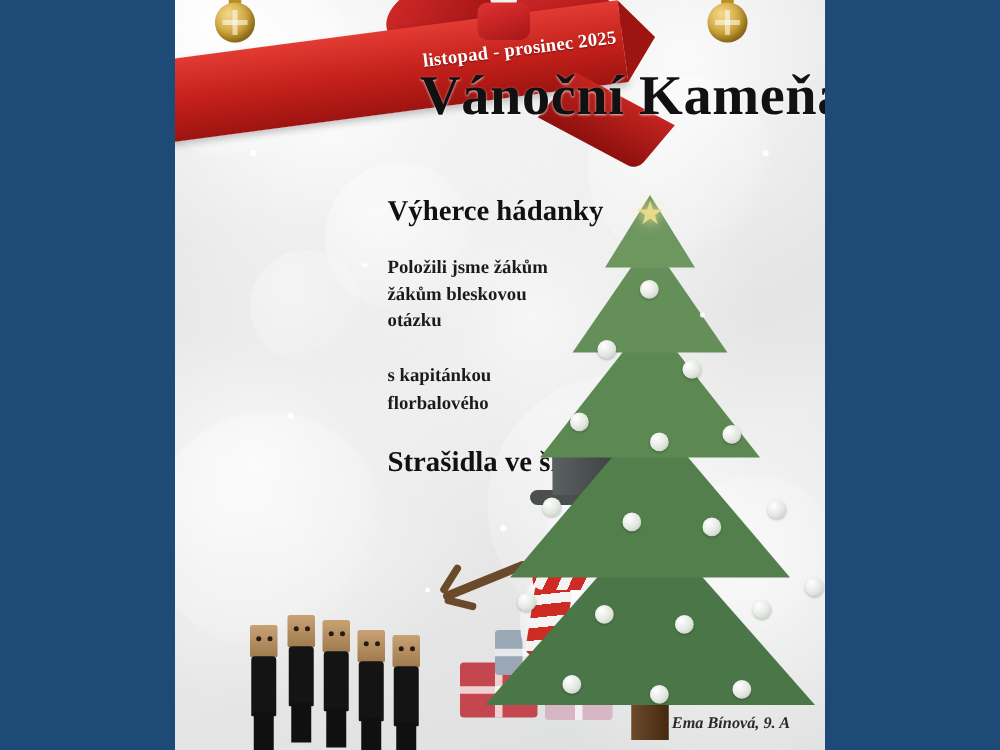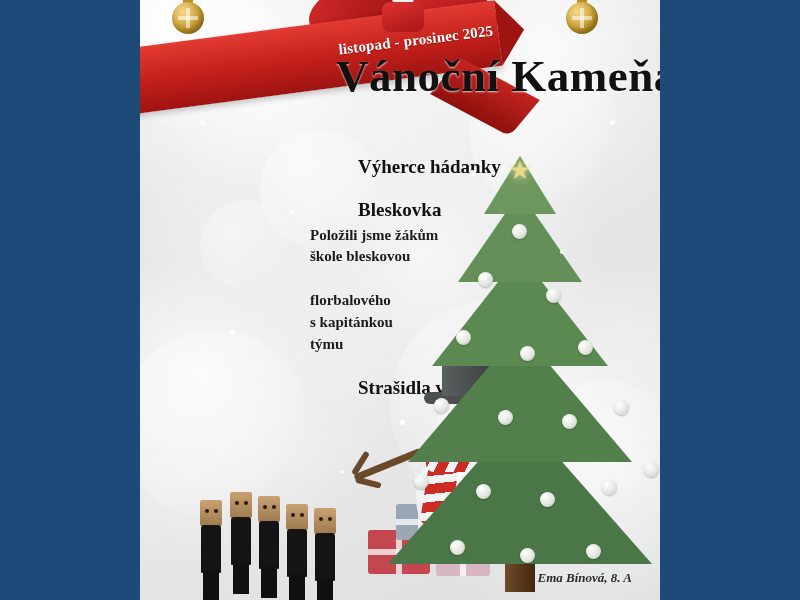--- a/index.html
+++ b/index.html
@@ -184,25 +184,24 @@
   .contents {
     position: absolute;
     left: 170px;
     top: 156px;
     width: 230px;
   }
   .content-block { margin-bottom: 22px; }
   .content-head {
     font-family: "Liberation Serif", serif;
     font-weight: bold;
-    font-size: 19px;
+    font-size: 23px;
     color: #111111;
     line-height: 1.12;
     margin-bottom: 4px;
-    margin-left: 48px;
   }
   .content-sub {
     font-family: "Liberation Serif", serif;
     font-weight: bold;
     font-size: 15px;
     color: #1b1b1b;
     line-height: 1.45;
   }
 
   
@@ -403,29 +402,28 @@
     <div class="issue-date">listopad - prosinec 2025</div>
     <div class="cover-title">Vánoční Kameňák</div>
 
     <div class="contents">
 
       <div class="content-block">
         <div class="content-head">Výherce hádanky</div>
       </div>
 
       <div class="content-block">
-        <div class="content-head">Bleskovka</div>
         <div class="content-sub">Položili jsme žákům</div>
-        <div class="content-sub">škole bleskovou</div>
+        <div class="content-sub">žákům bleskovou</div>
+        <div class="content-sub">otázku</div>
       </div>
 
       <div class="content-block">
+        <div class="content-sub"> s kapitánkou</div>
         <div class="content-sub">florbalového</div>
-        <div class="content-sub"> s kapitánkou</div>
-        <div class="content-sub">týmu</div>
       </div>
 
       <div class="content-block">
         <div class="content-head">Strašidla ve škole</div>
       </div>
 
     </div>
 
     <div class="photo">
       <div class="kid" style="left:10px; height:92px;">
@@ -527,16 +525,16 @@
 
     <div class="flake" style="left:60px;  top:120px; width:5px; height:5px;"></div>
     <div class="flake" style="left:150px; top:210px; width:4px; height:4px;"></div>
     <div class="flake" style="left:330px; top:170px; width:6px; height:6px;"></div>
     <div class="flake" style="left:420px; top:250px; width:4px; height:4px;"></div>
     <div class="flake" style="left:90px;  top:330px; width:5px; height:5px;"></div>
     <div class="flake" style="left:260px; top:420px; width:5px; height:5px;"></div>
     <div class="flake" style="left:470px; top:120px; width:5px; height:5px;"></div>
     <div class="flake" style="left:200px; top:470px; width:4px; height:4px;"></div>
 
-    <div class="credit">Ema Bínová, 8. A</div>
+    <div class="credit">Ema Bínová, 9. A</div>
 
   </div>
 </div>
 
 </body></html>

